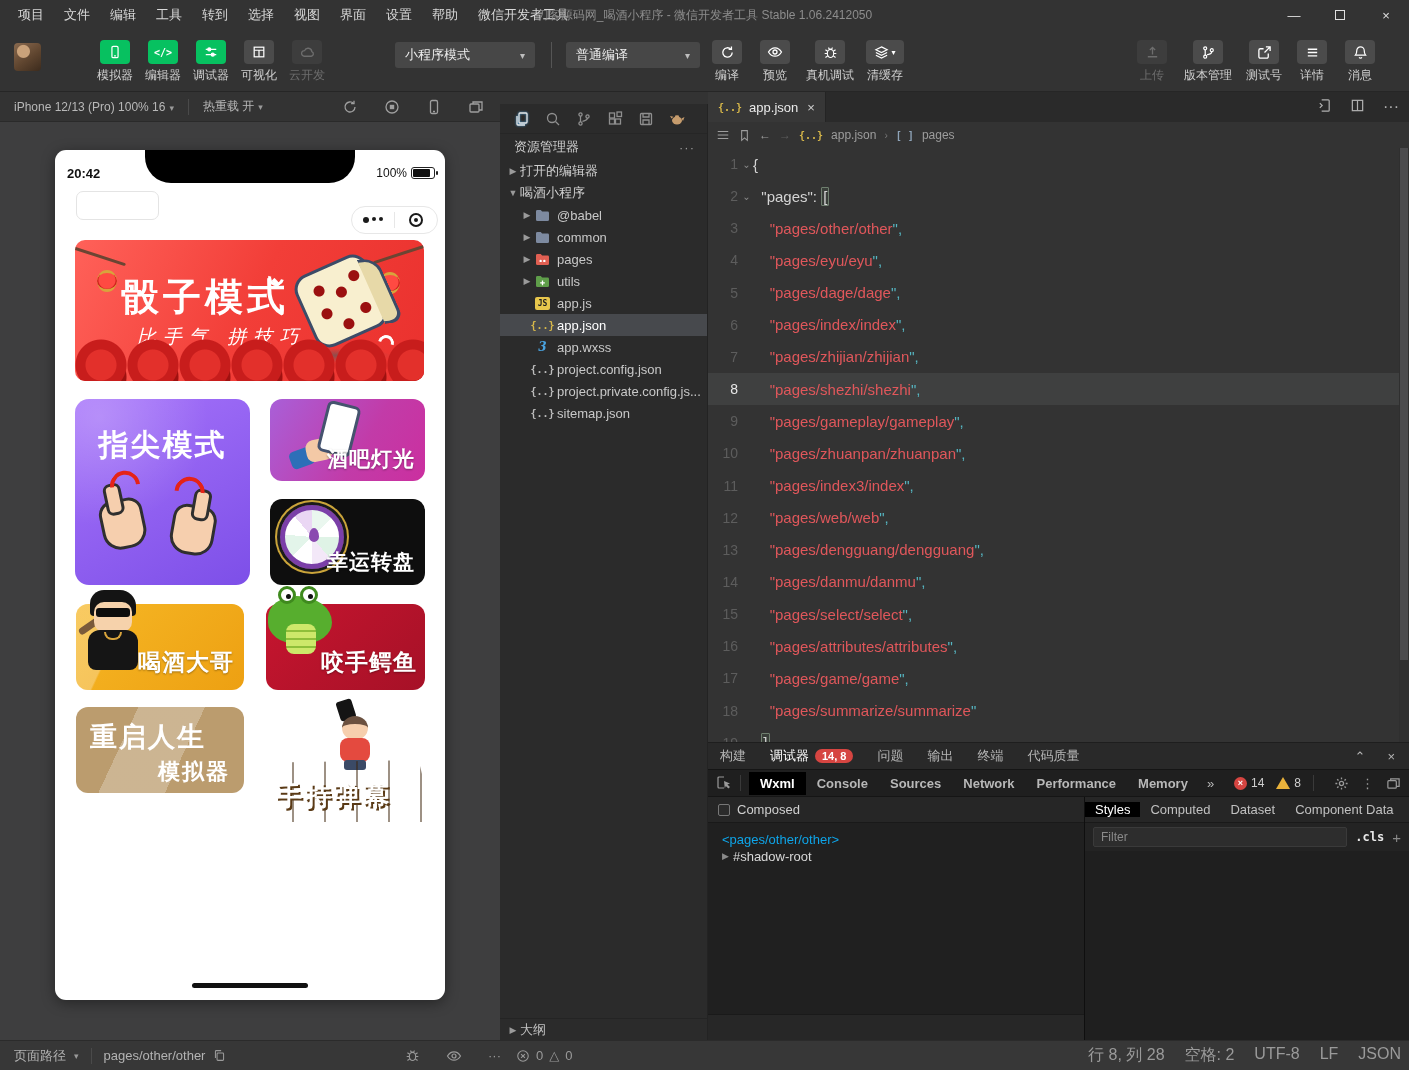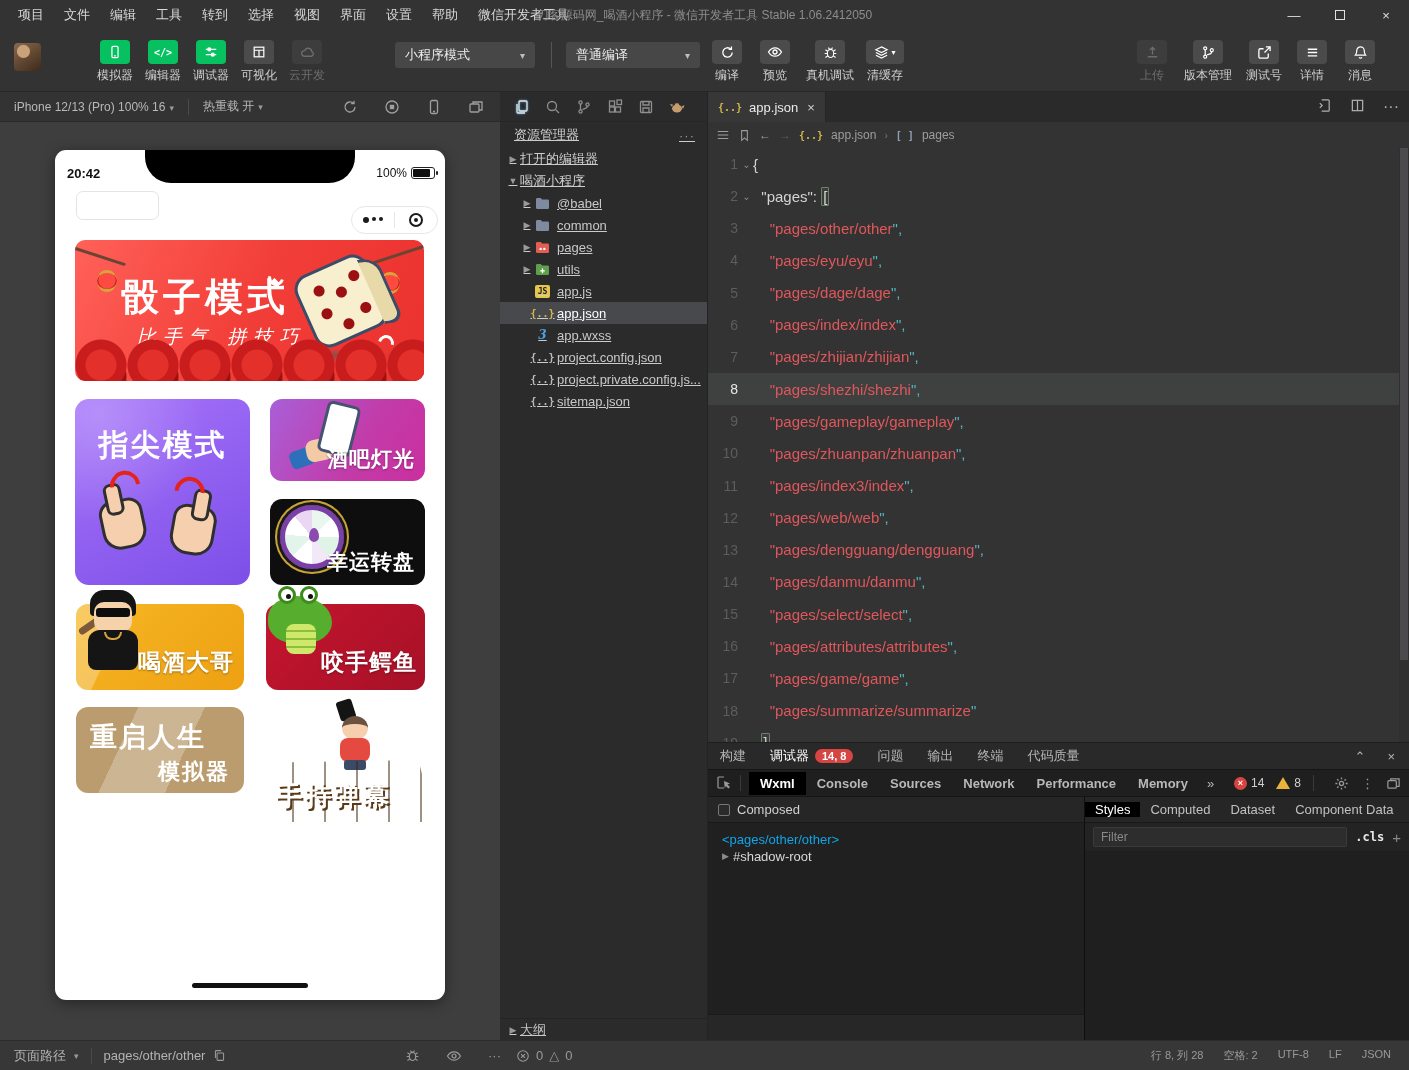--- a/index.html
+++ b/index.html
@@ -125,21 +125,21 @@
     clip-path:polygon(9% 4%,91% 0,100% 100%,0 100%);
     background-image:repeating-linear-gradient(90deg,transparent 0 30px,rgba(60,35,10,.5) 30px 32px);}
   .boy{position:absolute;left:70px;top:4px;width:44px;height:66px;}
   .boy .flag{position:absolute;left:6px;top:-4px;width:16px;height:20px;background:#141414;border-radius:3px;transform:rotate(-18deg);}
   .boy .head{position:absolute;left:10px;top:12px;width:26px;height:24px;background:#f6cfae;border-radius:50%;border-top:8px solid #6b5140;}
   .boy .bodyr{position:absolute;left:8px;top:34px;width:30px;height:24px;background:#e44a3f;border-radius:8px;}
   .boy .legs{position:absolute;left:12px;top:56px;width:22px;height:10px;background:#3b4a66;border-radius:3px;}
   .danmu-label{position:absolute;left:14px;bottom:14px;font-size:26px;font-weight:bold;color:#fff;letter-spacing:3px;text-shadow:2px 2px 0 #5a3a16;white-space:nowrap;}
   .homebar{position:absolute;left:137px;bottom:12px;width:116px;height:5px;border-radius:3px;background:#111;}
   
-  .explorer{position:absolute;left:500px;top:92px;width:208px;bottom:30px;background:#2b2b2b;border-right:1px solid #232323;display:flex;flex-direction:column;text-decoration:underline;}
+  .explorer{position:absolute;left:500px;top:104px;width:208px;bottom:30px;background:#2b2b2b;border-right:1px solid #232323;display:flex;flex-direction:column;}
   .act-row{height:30px;display:flex;align-items:center;gap:15px;padding-left:14px;color:#8f8f8f;border-bottom:1px solid #262626;}
   .act-row span{display:flex;cursor:pointer;}
   .act-row .active{color:#e8e8e8;filter:drop-shadow(0 0 1px #4aa3e0);}
   .act-row .teapot{color:#c69c6d;}
   .exp-header{height:26px;display:flex;align-items:center;padding:0 12px 0 14px;font-size:13px;color:#cfcfcf;}
   .exp-header .more{margin-left:auto;color:#9a9a9a;cursor:pointer;letter-spacing:1px;}
   .exp-section{height:22px;display:flex;align-items:center;font-size:13px;color:#cfcfcf;padding-left:6px;cursor:pointer;}
   .exp-section .tw{width:14px;font-size:9px;color:#9a9a9a;text-align:center;}
   .tree{flex:1;overflow:hidden;}
   .tree-item{height:22px;display:flex;align-items:center;font-size:13px;color:#c8c8c8;cursor:pointer;padding-left:20px;}
@@ -217,21 +217,21 @@
   .styles-body{flex:1;background:#1f1f1f;}
   
   .statusbar{position:absolute;left:0;bottom:0;right:0;height:30px;background:#373737;border-top:1px solid #2b2b2b;display:flex;align-items:center;font-size:13px;color:#b3b3b3;}
   .sb-left{display:flex;align-items:center;padding-left:14px;gap:8px;}
   .sb-caret{font-size:9px;color:#9a9a9a;}
   .sb-div{width:1px;height:16px;background:#4a4a4a;margin:0 4px;}
   .sb-copy{color:#9a9a9a;display:flex;cursor:pointer;}
   .sb-icons{position:absolute;left:405px;display:flex;gap:26px;color:#9a9a9a;}
   .sb-icons span{cursor:pointer;display:flex;}
   .sb-problems{position:absolute;left:516px;display:flex;align-items:center;gap:6px;color:#9a9a9a;cursor:pointer;}
-  .sb-right{position:absolute;right:18px;display:flex;gap:20px;font-size:11px;color:#9a9a9a;}
+  .sb-right{position:absolute;right:8px;display:flex;gap:20px;font-size:16px;color:#9a9a9a;}
   .sb-right span{cursor:pointer;white-space:nowrap;}
   svg{display:block;}
 </style>
 </head>
 <body>
 
 <div class="window">
 
   <div class="titlebar">
     <div class="menubar" id="menubar">

